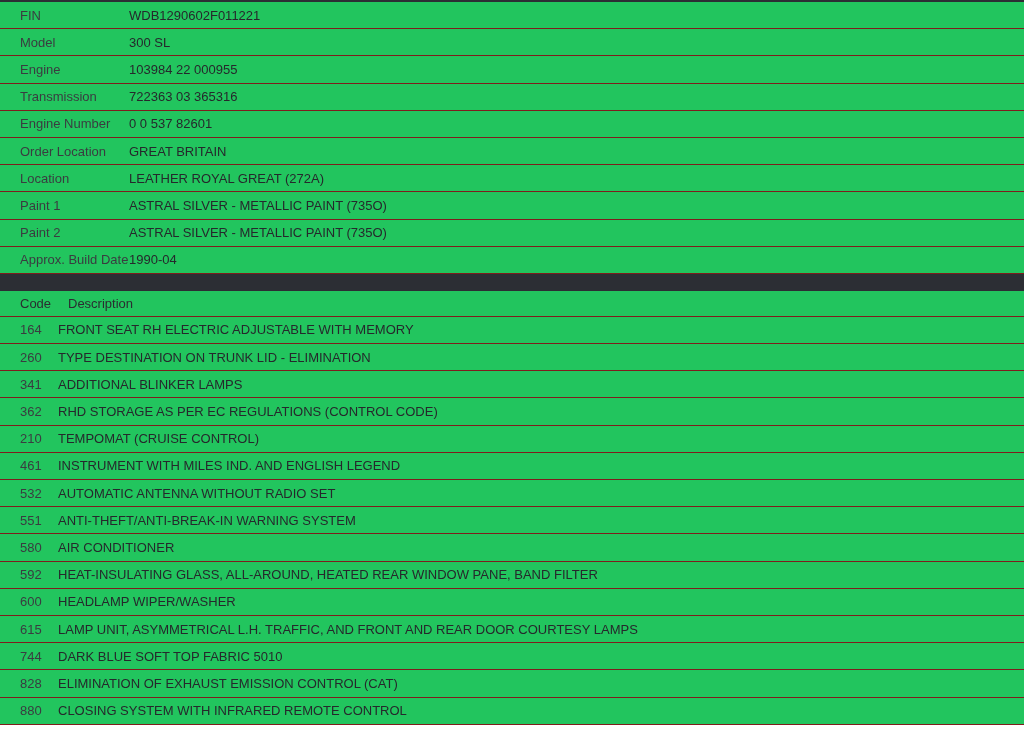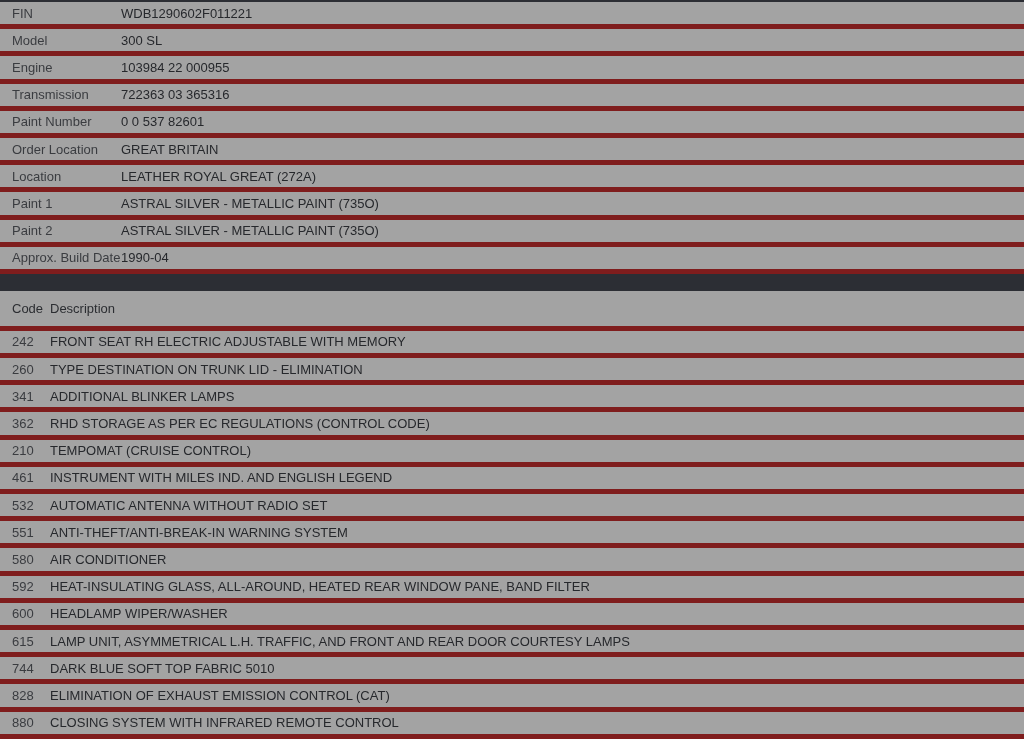--- a/index.html
+++ b/index.html
@@ -20,23 +20,24 @@
     height: 752px;
     background: #ffffff;
   }
   .spec-table {
     border-top: 2px solid var(--bar-color, #33353b);
   }
   .row {
     display: flex;
     align-items: center;
     height: 27.2px;
-    border-bottom: 5px solid #7f1d1d;
-    background: #a3a3a3;
+    border-bottom: 1px solid #7f1d1d;
+    background: #22c55e;
     white-space: nowrap;
+    padding-left: 8px;
   }
   .spec-label {
     flex: none;
     width: 121px;
     padding-left: 12px;
     color: #3a3c40;
   }
   .spec-value {
     color: #26282c;
   }
@@ -48,21 +49,22 @@
   .code-cell {
     flex: none;
     width: 50px;
     padding-left: 12px;
     color: #3a3c40;
   }
   .desc-cell {
     color: #26282c;
   }
   .row.header-row {
-    height: 40px;
+    height: 26px;
+    gap: 10px;
   }
   .row.header-row .code-cell,
   .row.header-row .desc-cell {
     color: #2b2d31;
   }
 </style>
 </head>
 <body>
 
 <div class="datacard">
@@ -78,21 +80,21 @@
       </div>
       <div class="row">
         <span class="spec-label">Engine</span>
         <span class="spec-value">103984 22 000955</span>
       </div>
       <div class="row">
         <span class="spec-label">Transmission</span>
         <span class="spec-value">722363 03 365316</span>
       </div>
       <div class="row">
-        <span class="spec-label">Paint Number</span>
+        <span class="spec-label">Engine Number</span>
         <span class="spec-value">0 0 537 82601</span>
       </div>
       <div class="row">
         <span class="spec-label">Order Location</span>
         <span class="spec-value">GREAT BRITAIN</span>
       </div>
       <div class="row">
         <span class="spec-label">Location</span>
         <span class="spec-value">LEATHER ROYAL GREAT (272A)</span>
       </div>
@@ -112,21 +114,21 @@
 
   <div class="section-bar"></div>
 
   <section class="codes-table">
     <div class="row header-row">
       <span class="code-cell">Code</span>
       <span class="desc-cell">Description</span>
     </div>
     <div id="codes-rows">
         <div class="row">
-          <span class="code-cell">242</span>
+          <span class="code-cell">164</span>
           <span class="desc-cell">FRONT SEAT RH ELECTRIC ADJUSTABLE WITH MEMORY</span>
         </div>
         <div class="row">
           <span class="code-cell">260</span>
           <span class="desc-cell">TYPE DESTINATION ON TRUNK LID - ELIMINATION</span>
         </div>
         <div class="row">
           <span class="code-cell">341</span>
           <span class="desc-cell">ADDITIONAL BLINKER LAMPS</span>
         </div>

